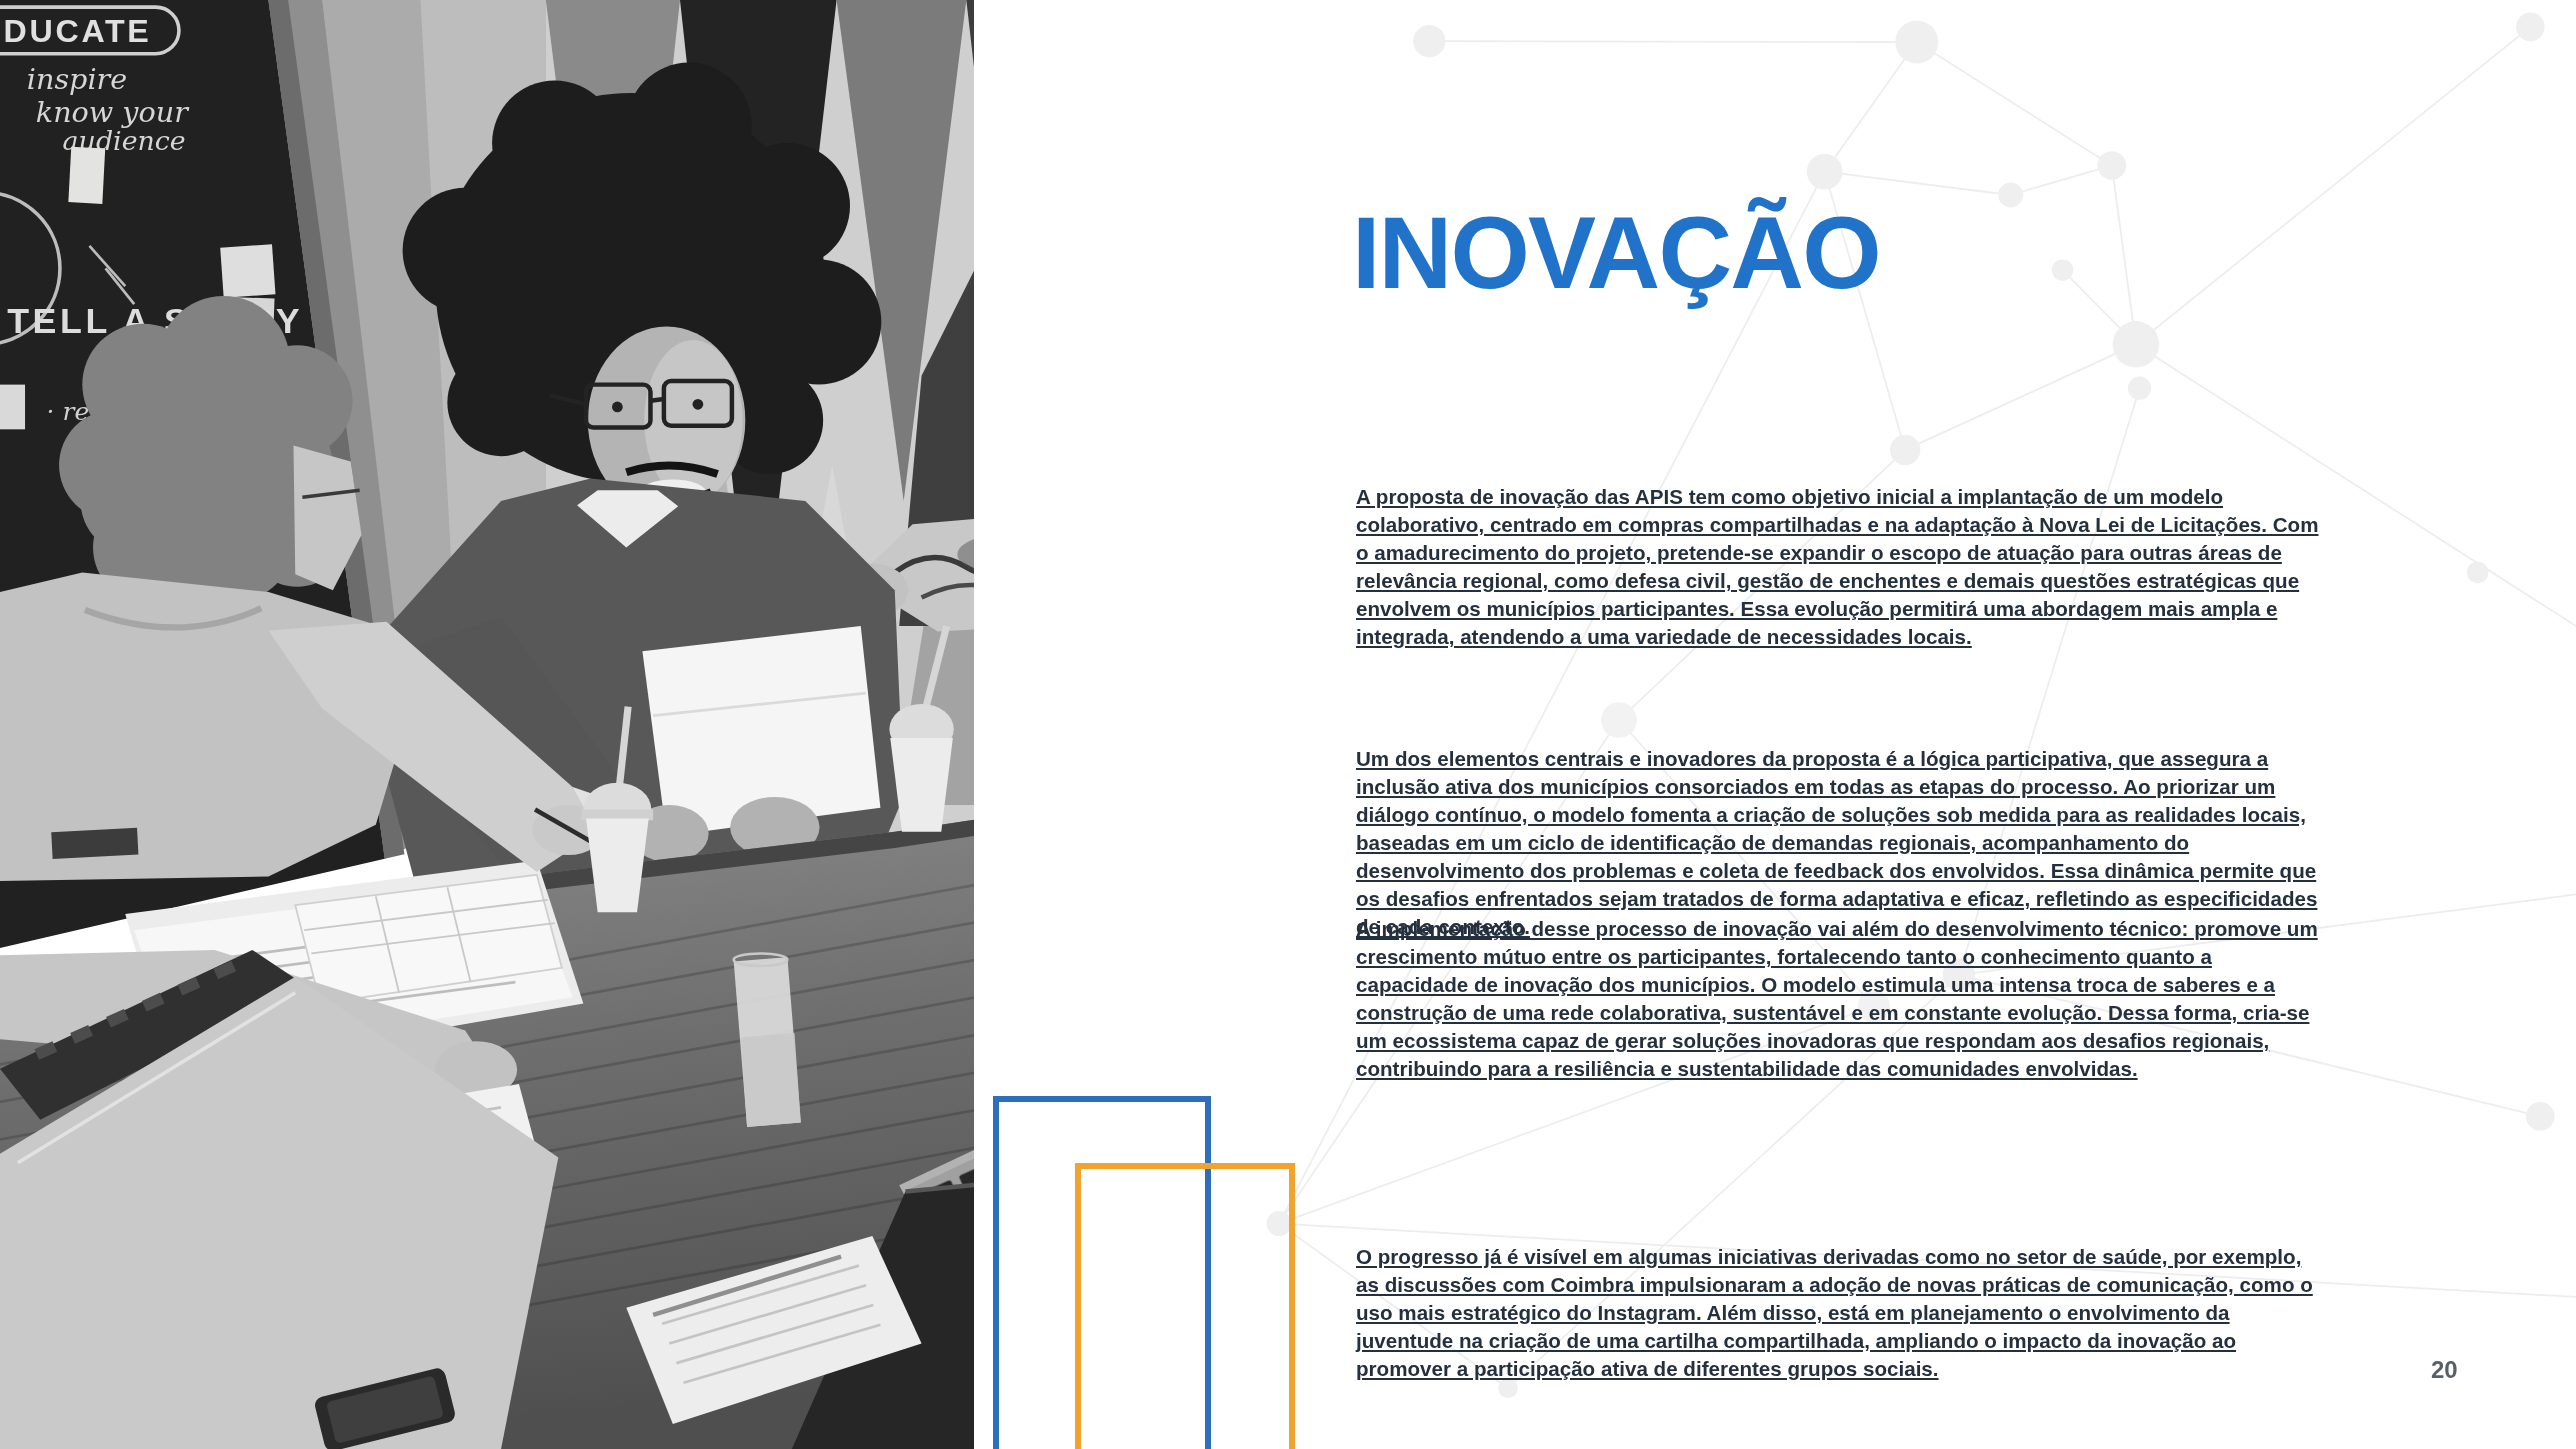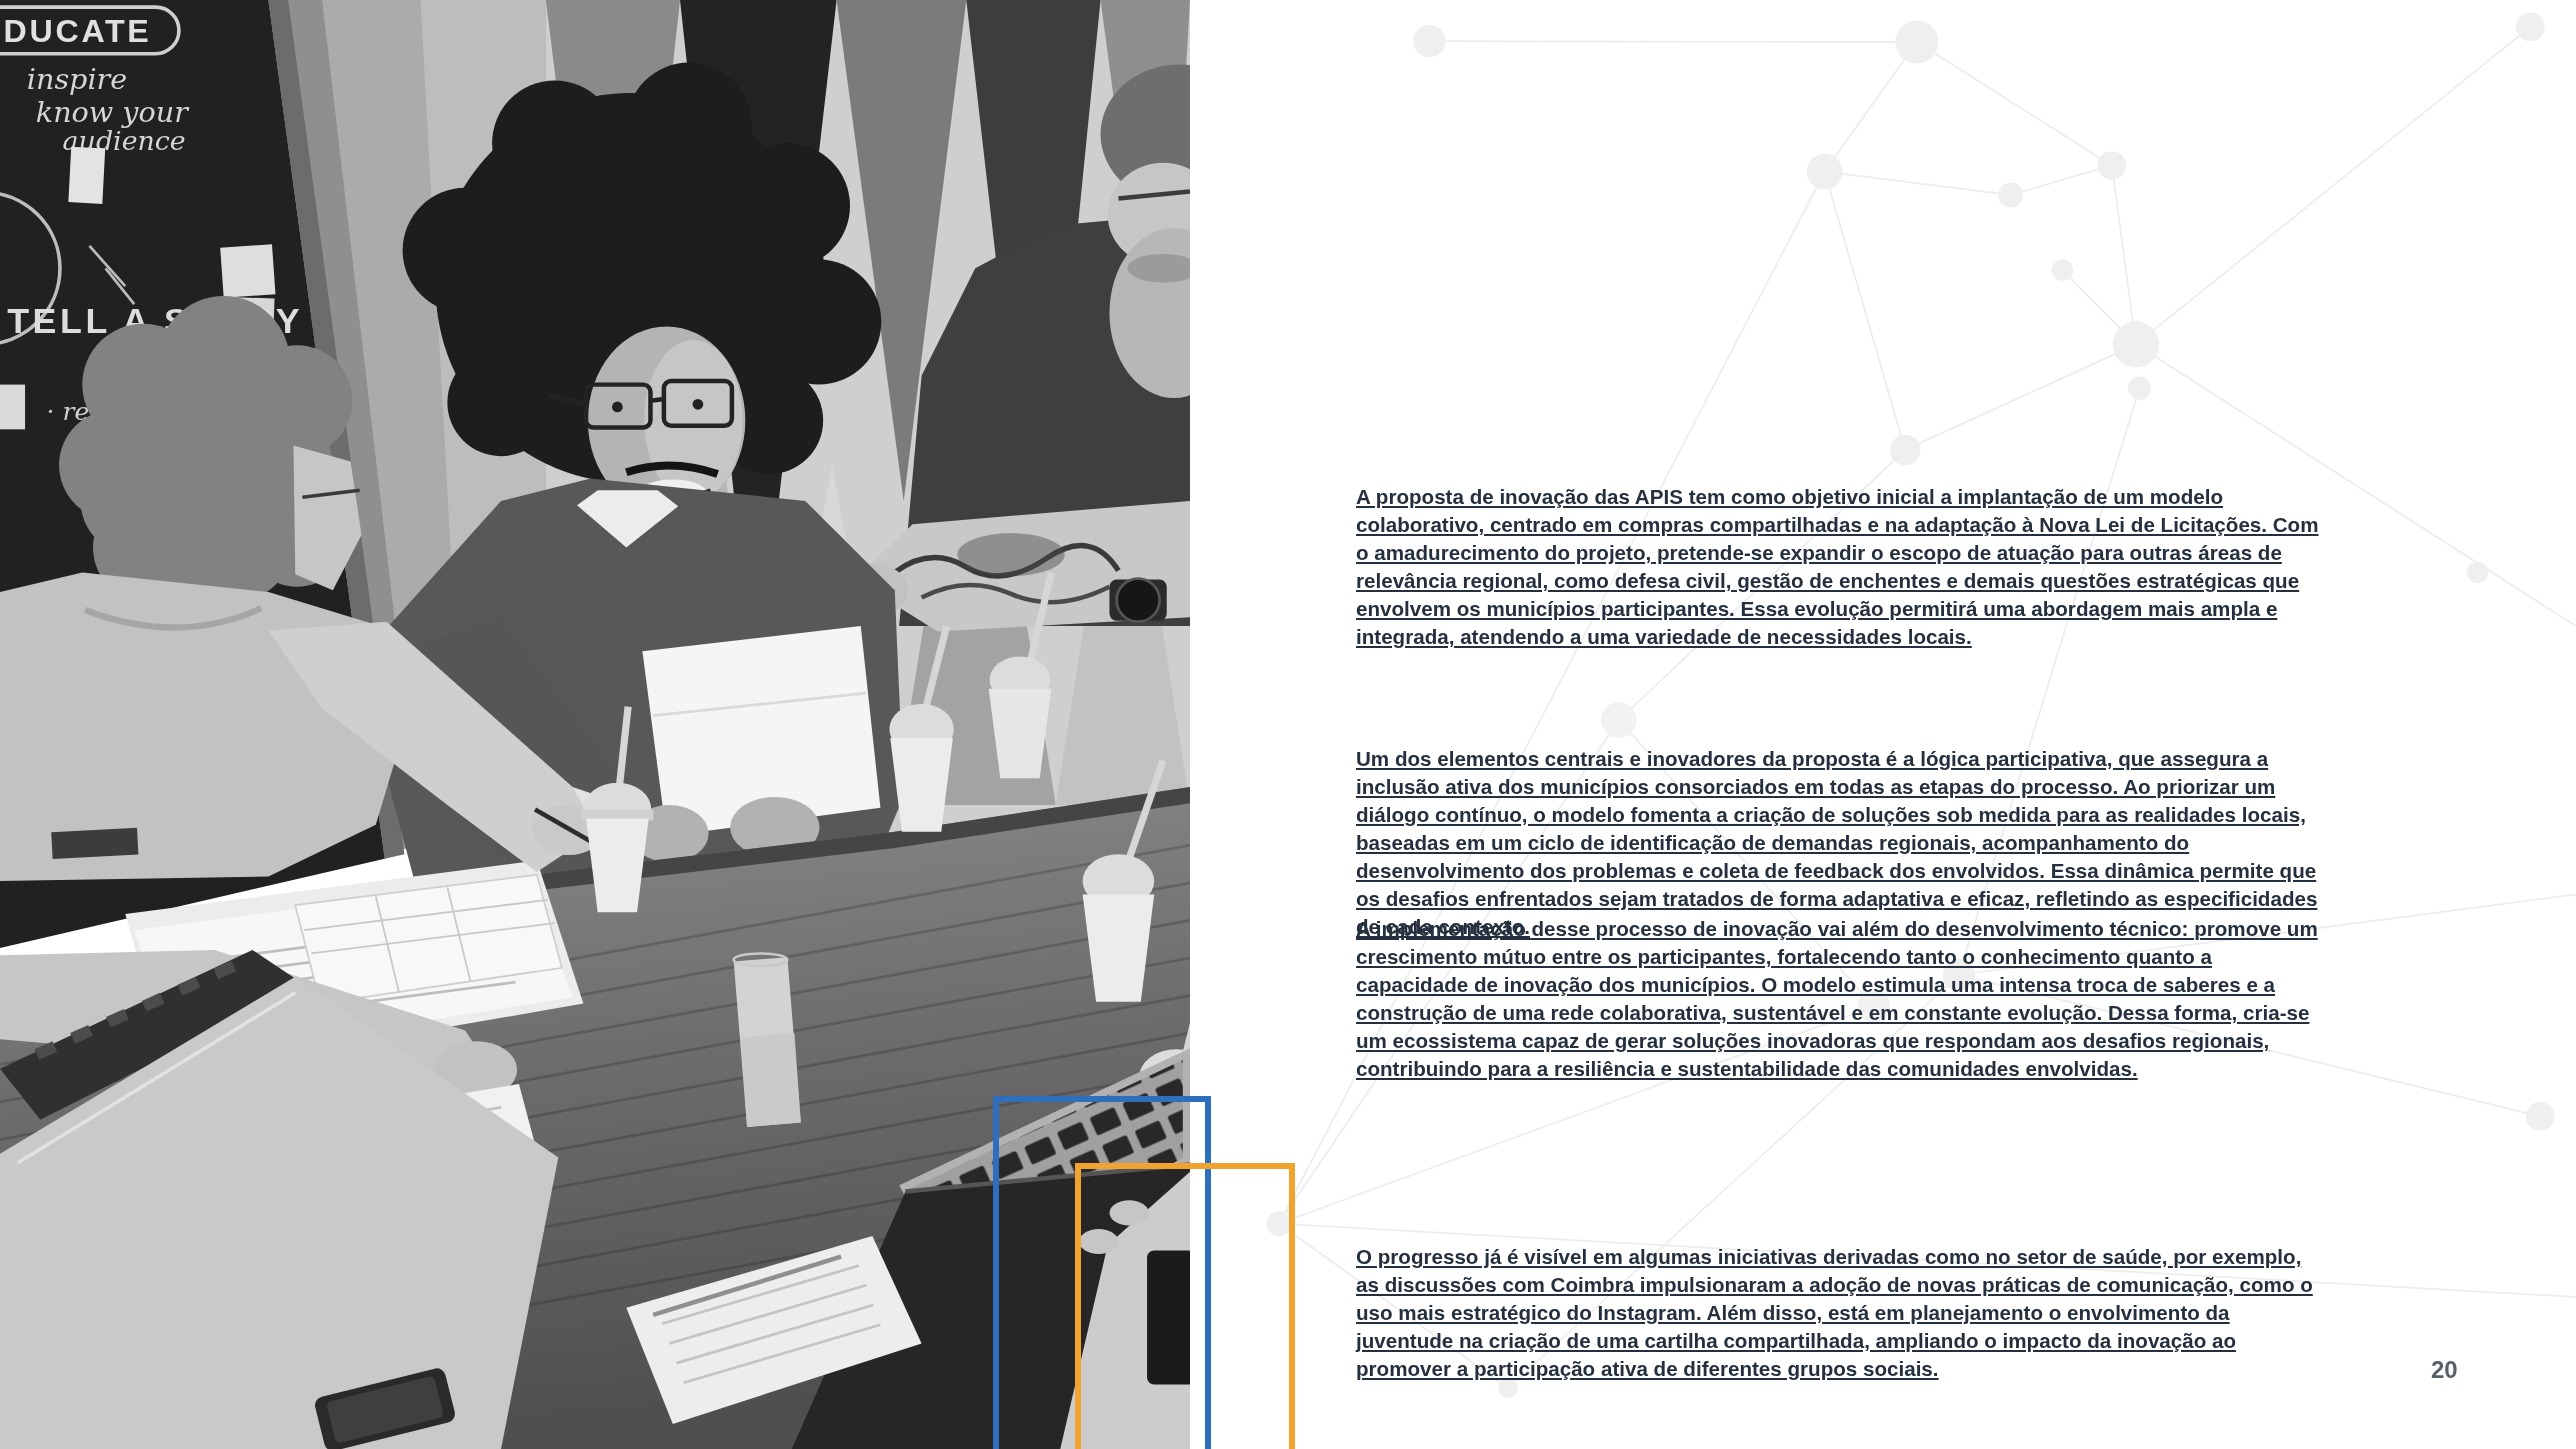--- a/index.html
+++ b/index.html
@@ -1,19 +1,19 @@
 <!DOCTYPE html>
 <html style="font-size:14.3px"><head>
 <meta charset="utf-8">
 <style>
   html,body{margin:0;padding:0;background:#fff;}
   .page{position:relative;width:2576px;height:1449px;background:#ffffff;overflow:hidden;
         font-family:"Liberation Sans", sans-serif;}
   .plexus{position:absolute;left:0;top:0;width:2576px;height:1449px;z-index:0;}
-  .photo{position:absolute;left:0;top:0;width:1190px;height:1449px;z-index:1;overflow:hidden;}
+  .photo{position:absolute;left:0;top:0;width:974px;height:1449px;z-index:1;overflow:hidden;}
   .photo svg{display:block;width:1190px;height:1449px;}
   .deco-rect{position:absolute;background:transparent;}
   .deco-blue{left:993px;top:1096px;width:206px;height:447px;border:6.3px solid #2E6FBD;z-index:2;}
   .deco-orange{left:1075px;top:1163px;width:208px;height:394px;border:6.3px solid #F0A42F;z-index:3;}
   .title{position:absolute;left:1352px;top:199px;margin:0;z-index:4;
          font-size:102px;line-height:108px;font-weight:bold;letter-spacing:-1.8px;}
   .title span{display:block;}
   .t1{color:#232B38;}
   .t2{color:#2173C9;}
   .para{position:absolute;left:1356px;width:970px;margin:0;z-index:4;
@@ -346,20 +346,21 @@
       </g>
 
       <rect x="1282" y="1398" width="56" height="150" rx="8" fill="#1b1b1b"></rect>
     </svg>
   </div>
 
   <div class="deco-rect deco-blue"></div>
   <div class="deco-rect deco-orange"></div>
 
   <h1 class="title">
+    <span class="t2">INOVAÇÃO</span>
   </h1>
 
   <p class="para p1">A proposta de inovação das APIS tem como objetivo inicial a implantação de um modelo colaborativo, centrado em compras compartilhadas e na adaptação à Nova Lei de Licitações. Com o amadurecimento do projeto, pretende-se expandir o escopo de atuação para outras áreas de relevância regional, como defesa civil, gestão de enchentes e demais questões estratégicas que envolvem os municípios participantes. Essa evolução permitirá uma abordagem mais ampla e integrada, atendendo a uma variedade de necessidades locais.</p>
   <p class="para p2">Um dos elementos centrais e inovadores da proposta é a lógica participativa, que assegura a inclusão ativa dos municípios consorciados em todas as etapas do processo. Ao priorizar um diálogo contínuo, o modelo fomenta a criação de soluções sob medida para as realidades locais, baseadas em um ciclo de identificação de demandas regionais, acompanhamento do desenvolvimento dos problemas e coleta de feedback dos envolvidos. Essa dinâmica permite que os desafios enfrentados sejam tratados de forma adaptativa e eficaz, refletindo as especificidades de cada contexto.</p>
   <p class="para p3">A implementação desse processo de inovação vai além do desenvolvimento técnico: promove um crescimento mútuo entre os participantes, fortalecendo tanto o conhecimento quanto a capacidade de inovação dos municípios. O modelo estimula uma intensa troca de saberes e a construção de uma rede colaborativa, sustentável e em constante evolução. Dessa forma, cria-se um ecossistema capaz de gerar soluções inovadoras que respondam aos desafios regionais, contribuindo para a resiliência e sustentabilidade das comunidades envolvidas.</p>
   <p class="para p4">O progresso já é visível em algumas iniciativas derivadas como no setor de saúde, por exemplo, as discussões com Coimbra impulsionaram a adoção de novas práticas de comunicação, como o uso mais estratégico do Instagram. Além disso, está em planejamento o envolvimento da juventude na criação de uma cartilha compartilhada, ampliando o impacto da inovação ao promover a participação ativa de diferentes grupos sociais.</p>
 
   <div class="page-number">20</div>
 </div>
 

